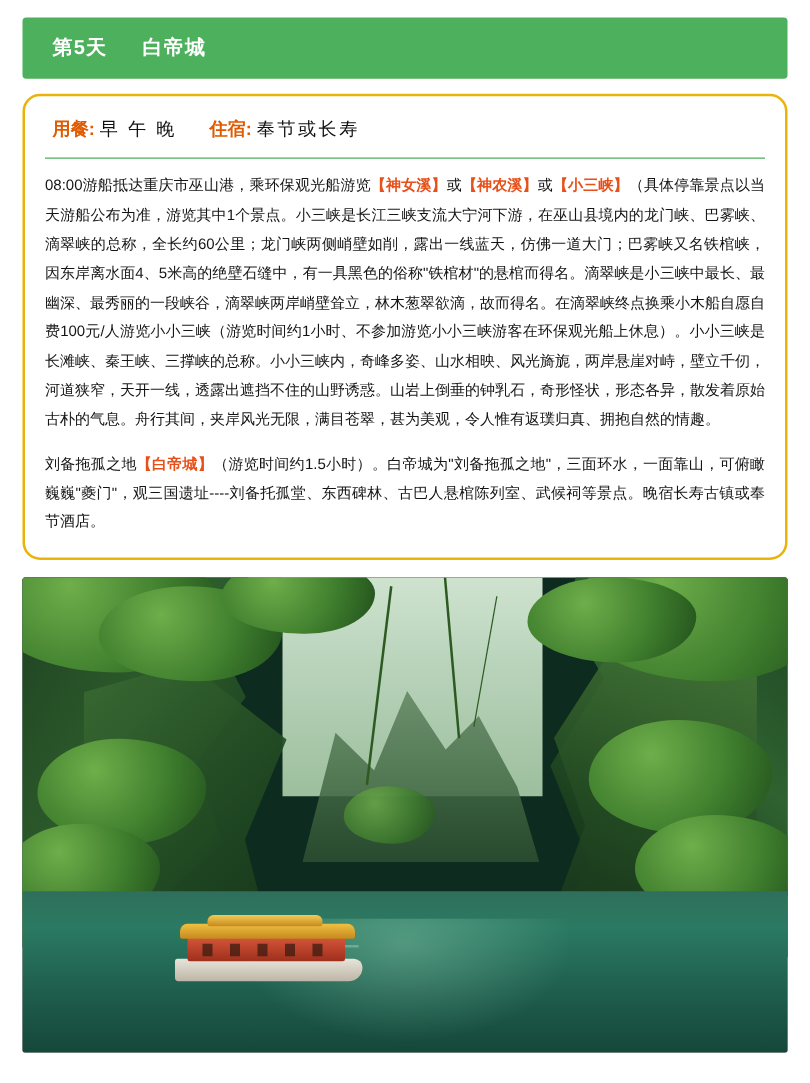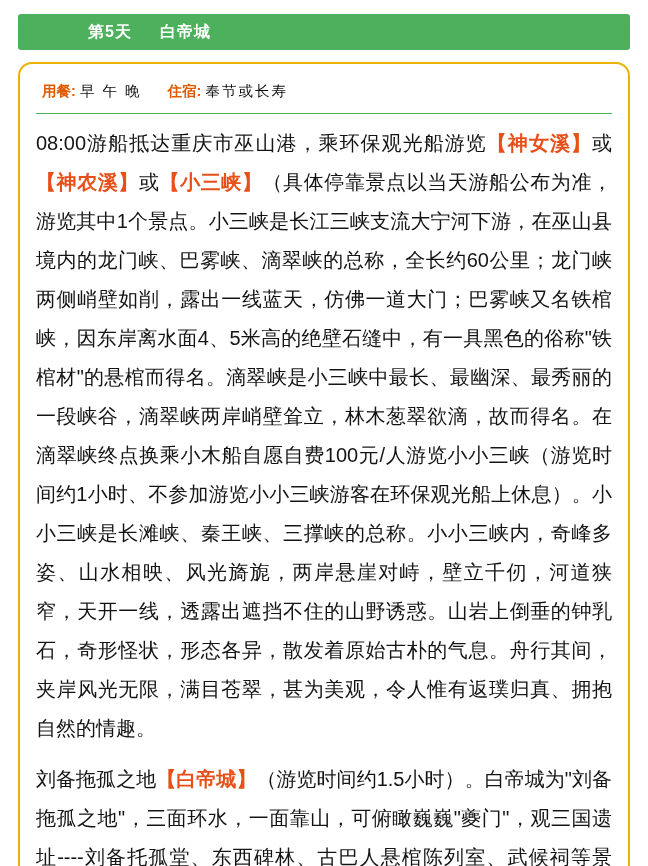--- a/index.html
+++ b/index.html
@@ -18,30 +18,29 @@
     width: 648px;
     height: 866px;
     position: relative;
     box-sizing: border-box;
     padding: 0;
   }
 
   
   .day-header {
     margin: 14px 18px 0 18px;
-    height: 36px;
+    height: 49px;
     background: #4cb05c;
     border-radius: 3px;
     display: flex;
     align-items: center;
     color: #ffffff;
     font-size: 16px;
     font-weight: bold;
     letter-spacing: 1px;
-    padding-left: 46px;
   }
   .day-header .day-num {
     padding-left: 24px;
   }
   .day-header .day-title {
     padding-left: 28px;
   }
 
   
   .info-card {
@@ -69,21 +68,21 @@
   .meal-line .gap {
     display: inline-block;
     width: 18px;
   }
   .divider {
     border: none;
     border-top: 1px solid #4cb05c;
     margin: 4px 0 10px 0;
   }
   .body-text {
-    font-size: 20px;
+    font-size: 12px;
     line-height: 1.95;
     color: #141414;
     text-align: justify;
     margin: 0 0 12px 0;
     text-justify: inter-ideograph;
   }
   .body-text:last-child {
     margin-bottom: 0;
   }
   .hl {

